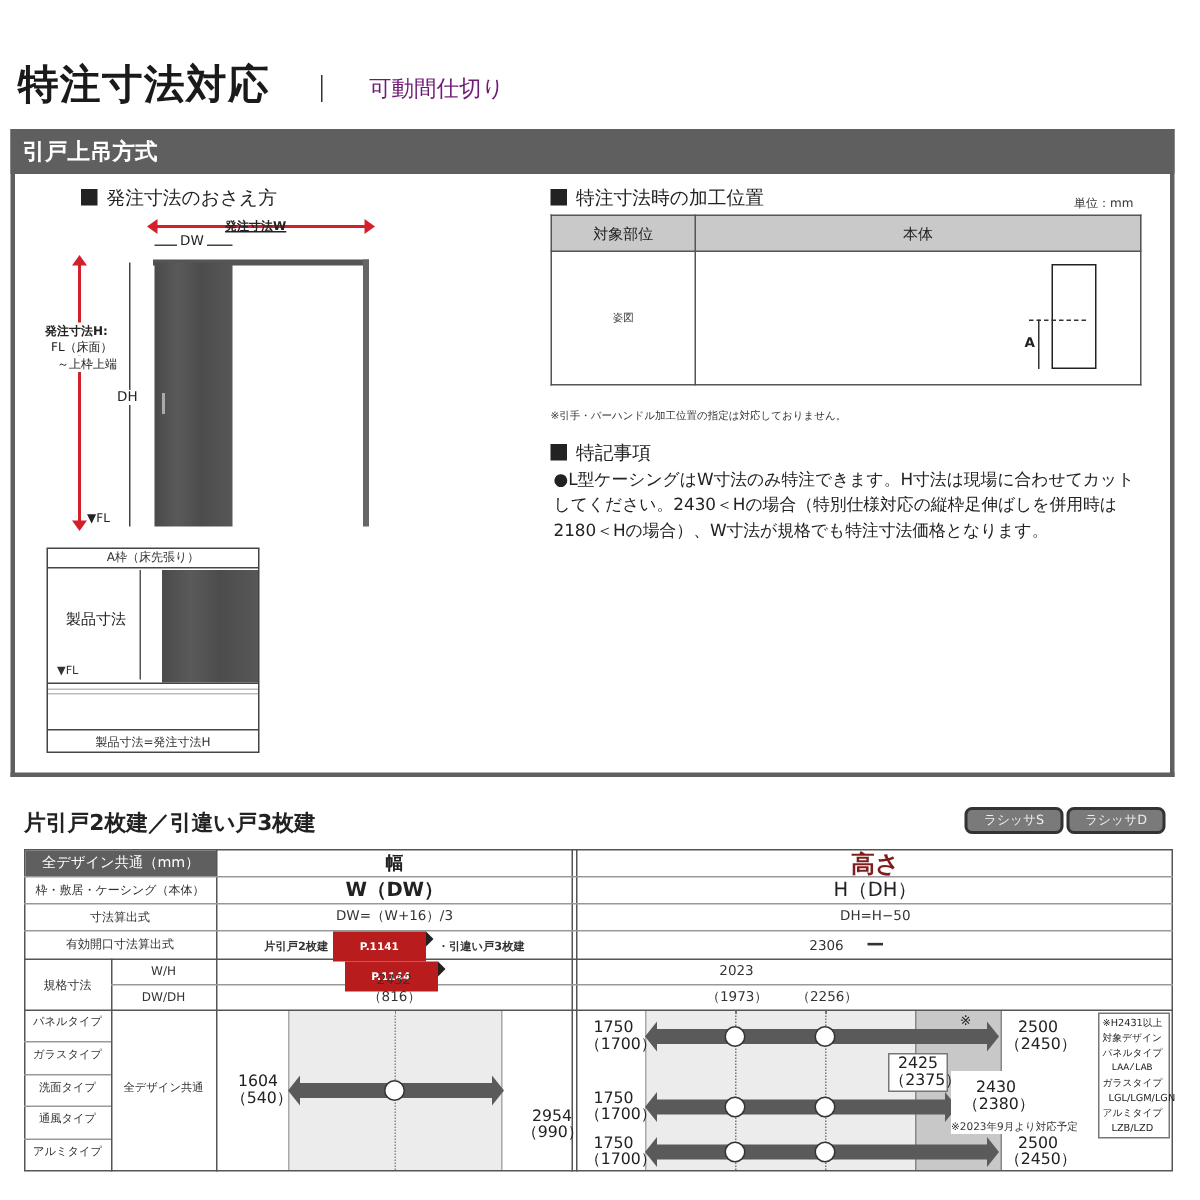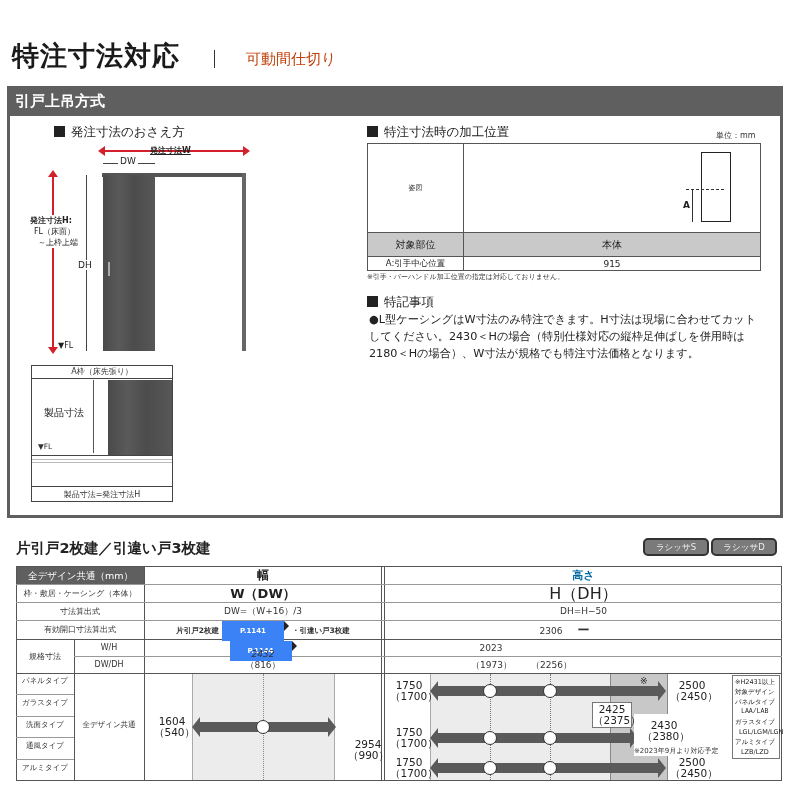--- a/index.html
+++ b/index.html
@@ -1,20 +1,20 @@
 <!DOCTYPE html>
 <html><head>
 <meta charset="utf-8">
 <style>
   * { box-sizing: border-box; margin: 0; padding: 0; }
   body { width: 800px; height: 800px; background: #fff; font-family: "DejaVu Sans", sans-serif; color: #222; position: relative; overflow: hidden; }
   .abs { position: absolute; }
   .title { left: 12px; top: 38px; font-size: 27px; font-weight: bold; letter-spacing: 1px; color: #1a1a1a; }
   .title-sep { left: 214px; top: 50px; width: 1px; height: 18px; background: #333; }
-  .subtitle { left: 246px; top: 50px; font-size: 15px; color: #c2410c; font-family: Liberation Mono, monospace; }
+  .subtitle { left: 246px; top: 50px; font-size: 15px; color: #701a75; font-family: Liberation Mono, monospace; }
 
   .section1 { left: 7px; top: 86px; width: 776px; height: 432px; border: 3px solid #5f5f5f; border-top: none; }
   .section1-head { left: 7px; top: 86px; width: 776px; height: 30px; background: #5f5f5f; color: #fff; font-size: 15px; font-weight: bold; padding: 6px 0 0 8px; }
 
   .h-sq { display: inline-block; width: 11px; height: 11px; background: #222; margin-right: 6px; vertical-align: -1px; }
   .subhead { font-size: 12.5px; color: #222; }
 
   .door-panel { background: linear-gradient(90deg, #4a4a4a 0%, #5a5a5a 30%, #4c4c4c 60%, #575757 100%); }
   .red { background: #d4202a; }
   .small { font-size: 8px; color: #222; }
@@ -28,21 +28,21 @@
 
   .badge-btn { height: 18px; width: 66px; border: 2px solid #333; border-radius: 5px; background: #7a7a7a; color: #eee; font-size: 8.5px; text-align: center; line-height: 14px; }
 
   .spec { position: absolute; left: 16px; top: 566px; width: 766px; }
   .cell { position: absolute; text-align: center; font-size: 9px; color: #333; }
   .vline { position: absolute; width: 1px; background: #555; }
   .hline { position: absolute; height: 1px; background: #999; }
   .arrow-bar { position: absolute; height: 10px; background: #5a5a5a; }
   .dot { position: absolute; width: 14px; height: 14px; border: 1.5px solid #333; background: #fff; border-radius: 50%; }
   .num { position: absolute; font-size: 10.5px; line-height: 11px; text-align: center; color: #222; }
-  .pref { display: inline-block; background: #3b82f6; color: #fff; font-size: 7px; padding: 1px 18px; margin: 0 8px 0 3px; position: relative; }
+  .pref { display: inline-block; background: #b91c1c; color: #fff; font-size: 7px; padding: 1px 18px; margin: 0 8px 0 3px; position: relative; }
   .pref::after { content: ""; position: absolute; right: -5px; top: 0; border-left: 5px solid #222; border-top: 5.5px solid transparent; border-bottom: 5.5px solid transparent; }
 </style>
 </head>
 <body>
 
 <div class="abs title">特注寸法対応</div>
 <div class="abs title-sep"></div>
 <div class="abs subtitle">可動間仕切り</div>
 
 <div class="abs section1"></div>
@@ -88,36 +88,32 @@
   <div class="abs tiny" style="left:0;top:120px;width:140px;height:16px;border-top:1px solid #444;text-align:center;font-size:8px;line-height:15px;">製品寸法=発注寸法H</div>
 </div>
 
 <div class="abs subhead" style="left:367px;top:124px;">
   <span class="h-sq"></span><span>特注寸法時の加工位置</span>
 </div>
 <div class="abs tiny" style="left:716px;top:130px;font-size:8px;">単位：mm</div>
 
 <table class="proc">
   <tbody>
-      <tr style="height:89px;">
+      <tr>
+    <th style="width:96px;">対象部位</th>
+    <th>本体</th>
+  </tr>
+  <tr style="height:89px;">
     <td class="tiny">姿図</td>
     <td style="position:relative;">
       <div class="abs" style="left:237px;top:8px;width:30px;height:70px;border:1.5px solid #222;"></div>
       <div class="abs" style="left:222px;top:45px;width:38px;height:0;border-top:1px dashed #333;"></div>
       <div class="abs" style="left:228px;top:45px;width:1px;height:33px;background:#333;"></div>
       <div class="abs" style="left:219px;top:56px;font-weight:bold;font-size:9px;">A</div>
     </td>
-  </tr>
-  <tr>
-    <th style="width:96px;">対象部位</th>
-    <th>本体</th>
-  </tr>
-  <tr style="height:14px;">
-    <td style="font-size:8.5px;">A:引手中心位置</td>
-    <td>915</td>
   </tr>
 </tbody>
   </table>
 <div class="abs tiny" style="left:367px;top:272px;">※引手・バーハンドル加工位置の指定は対応しておりません。</div>
 
 <div class="abs subhead" style="left:367px;top:294px;">
   <span class="h-sq"></span><span>特記事項</span>
 </div>
 <div class="abs note-text" style="left:369px;top:311px;width:396px;">●L型ケーシングはW寸法のみ特注できます。H寸法は現場に合わせてカットしてください。2430＜Hの場合（特別仕様対応の縦枠足伸ばしを併用時は2180＜Hの場合）、W寸法が規格でも特注寸法価格となります。</div>
 
@@ -139,25 +135,25 @@
   <div class="hline" style="left:0;top:73px;width:766px;background:#555;"></div>
   <div class="hline" style="left:58px;top:90px;width:708px;"></div>
   <div class="hline" style="left:0;top:107px;width:766px;background:#555;"></div>
   <div class="hline" style="left:0;top:128px;width:58px;"></div>
   <div class="hline" style="left:0;top:150px;width:58px;"></div>
   <div class="hline" style="left:0;top:171px;width:58px;"></div>
   <div class="hline" style="left:0;top:193px;width:58px;"></div>
 
   <div class="cell" style="left:1px;top:1px;width:127px;height:17px;background:#5f5f5f;color:#fff;line-height:17px;font-size:9.5px;">全デザイン共通（mm）</div>
   <div class="cell" style="left:129px;top:1px;width:236px;line-height:17px;font-size:12px;font-weight:bold;color:#222;">幅</div>
-  <div class="cell" style="left:369px;top:1px;width:397px;line-height:17px;font-size:11px;font-weight:bold;color:#0369a1;">高さ</div>
+  <div class="cell" style="left:369px;top:1px;width:397px;line-height:17px;font-size:16px;font-weight:bold;color:#7f1d1d;">高さ</div>
 
   <div class="cell" style="left:0;top:19px;width:128px;line-height:17px;font-size:8px;">枠・敷居・ケーシング（本体）</div>
   <div class="cell" style="left:129px;top:19px;width:236px;line-height:17px;font-size:13px;font-weight:bold;color:#222;">W（DW）</div>
-  <div class="cell" style="left:369px;top:19px;width:397px;line-height:17px;font-size:16px;color:#222;">H（DH）</div>
+  <div class="cell" style="left:369px;top:19px;width:397px;line-height:17px;font-size:13px;color:#222;">H（DH）</div>
 
   <div class="cell" style="left:0;top:37px;width:128px;line-height:17px;font-size:8px;">寸法算出式</div>
   <div class="cell" style="left:129px;top:37px;width:236px;line-height:17px;">DW=（W+16）/3</div>
   <div class="cell" style="left:369px;top:37px;width:397px;line-height:17px;">DH=H−50</div>
 
   <div class="cell" style="left:0;top:55px;width:128px;line-height:18px;font-size:8px;">有効開口寸法算出式</div>
   <div class="cell" style="left:129px;top:55px;width:236px;line-height:18px;font-size:7.5px;font-weight:bold;">
     <span>片引戸2枚建</span><span class="pref">P.1141</span><span>・引違い戸3枚建</span><span class="pref">P.1144</span>
   </div>
   <div class="cell" style="left:369px;top:55px;width:397px;line-height:18px;font-size:12px;font-weight:bold;">ー</div>

